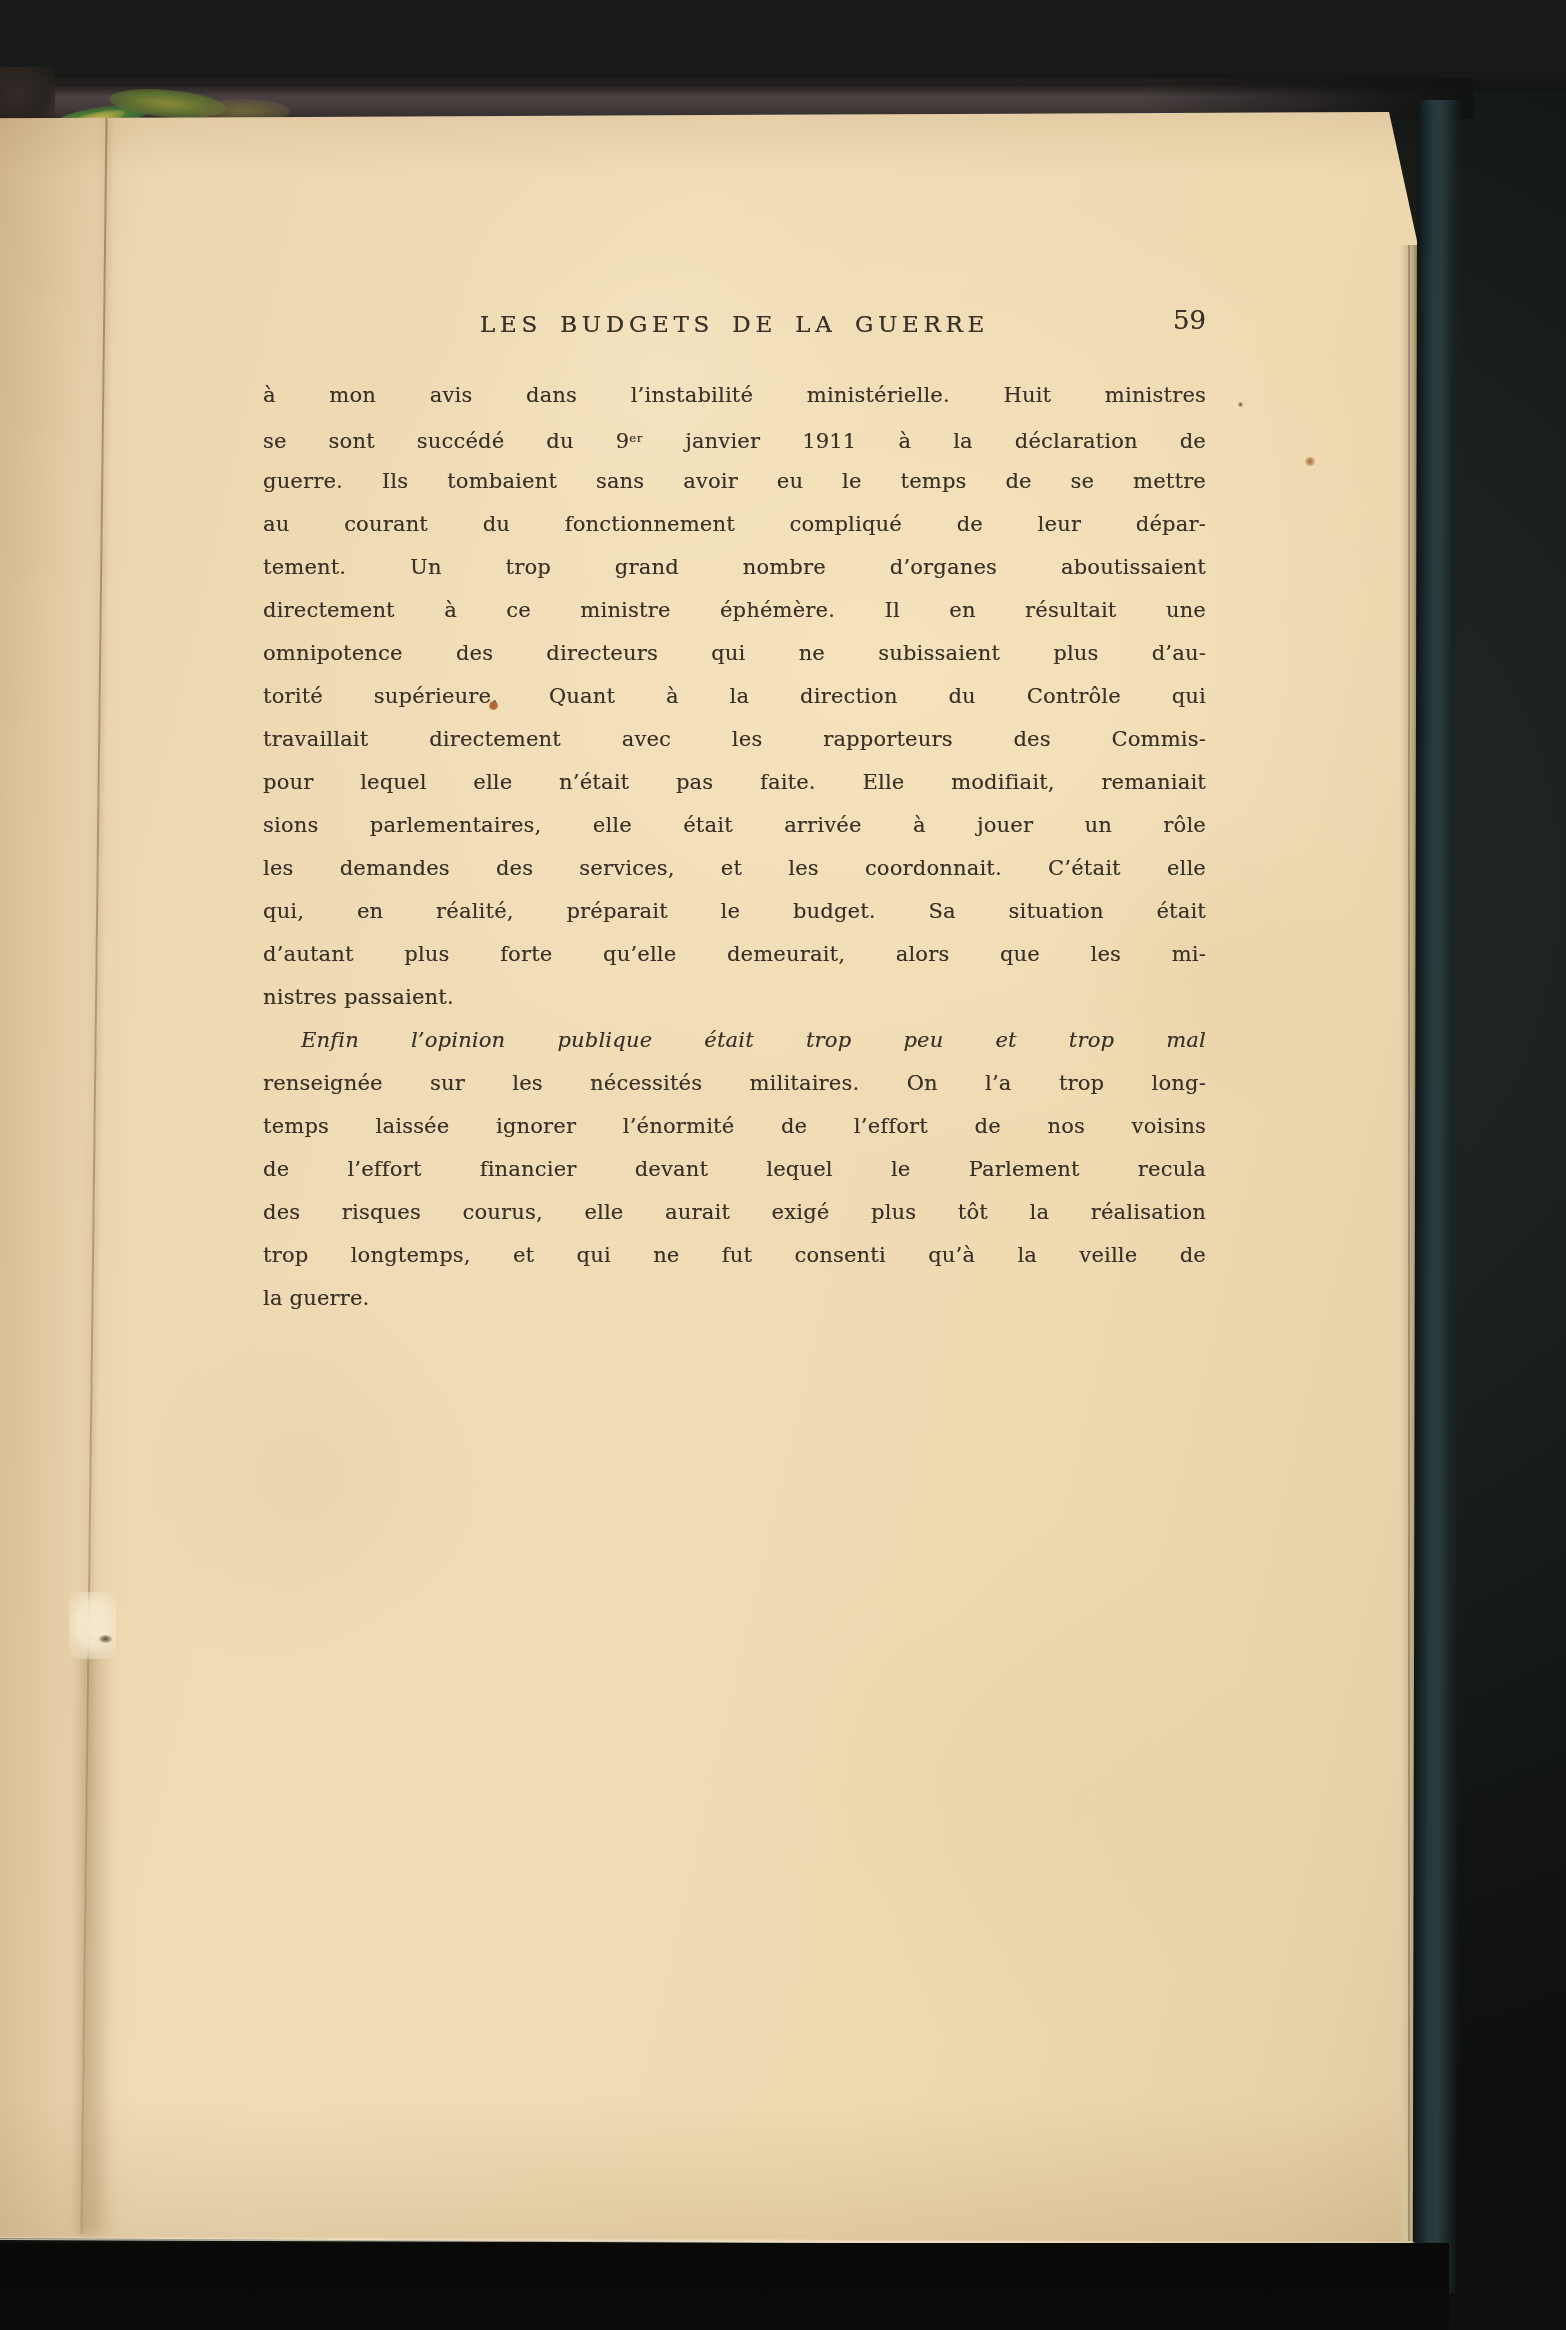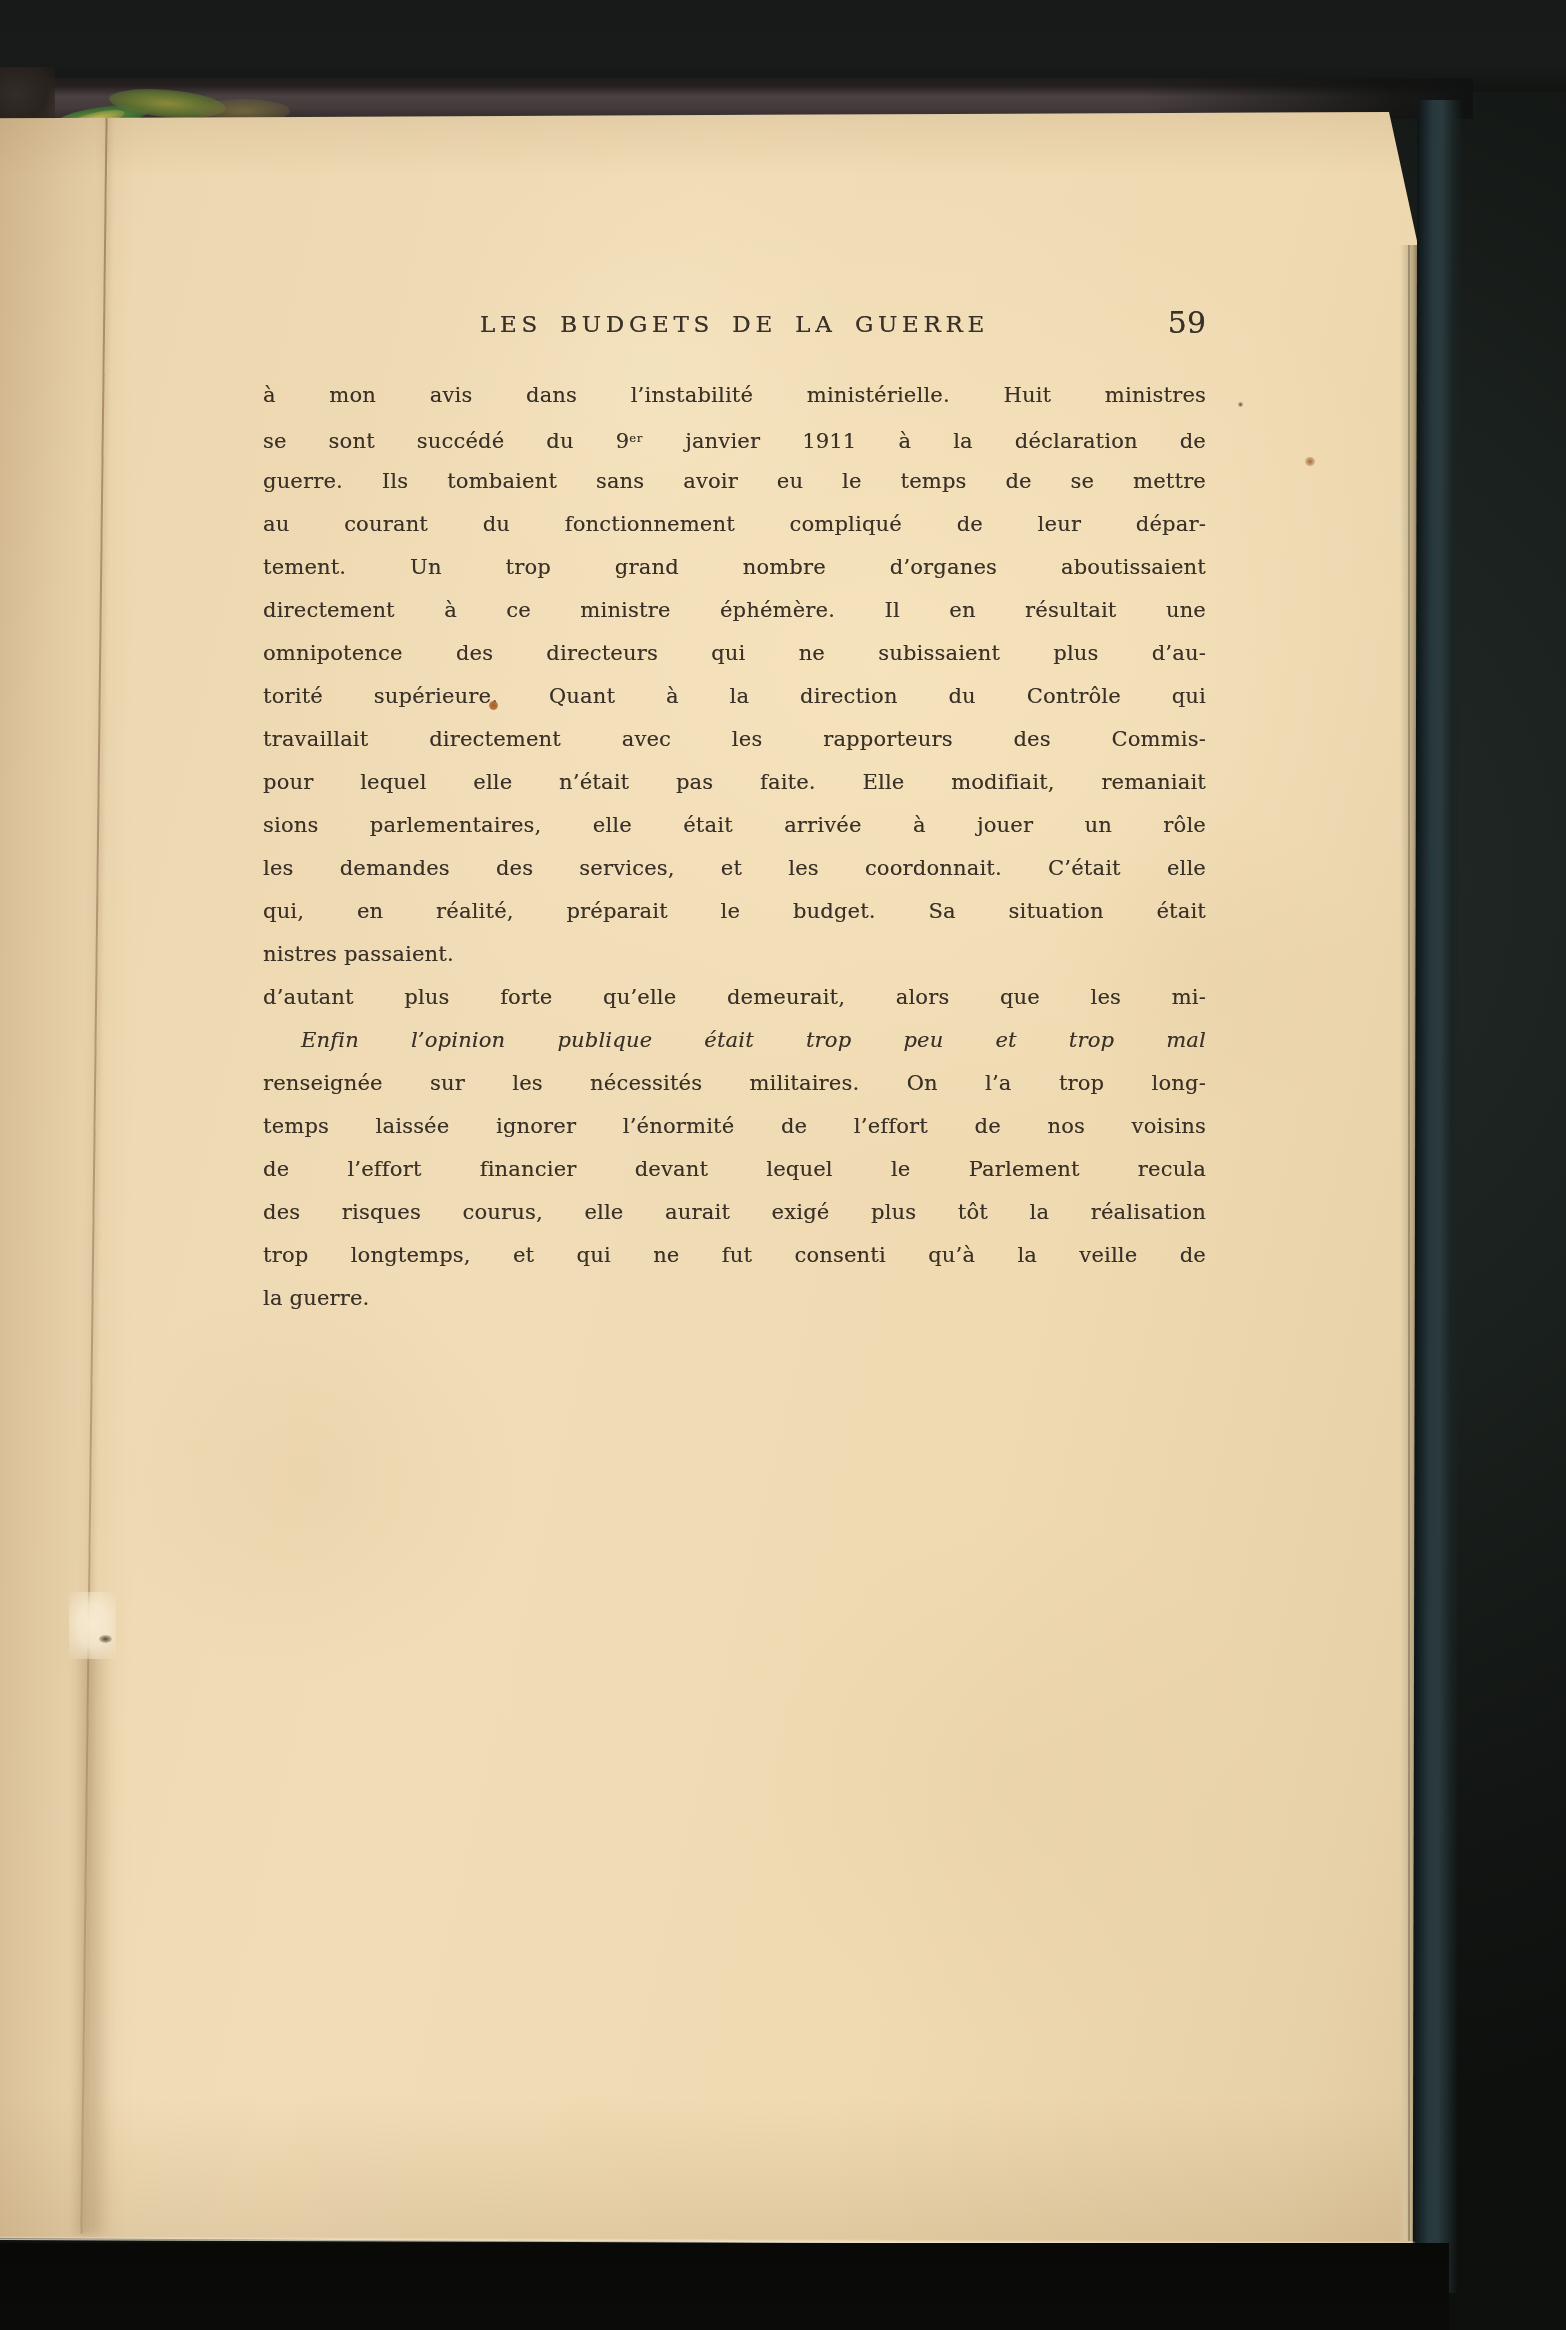--- a/index.html
+++ b/index.html
@@ -106,21 +106,21 @@
   .running-head{
     position:absolute;left:263px;top:199px;width:943px;
     text-align:center;
     font-size:23px;letter-spacing:4.7px;word-spacing:6.3px;
     color:#3a322a;
     text-shadow:0 0 0.5px rgba(58,50,42,.75);
     white-space:nowrap;
   }
   .folio{
     position:absolute;right:213px;top:193px;
-    font-size:30px;color:#3a322a;
+    font-size:26px;color:#3a322a;
     text-shadow:0 0 0.5px rgba(58,50,42,.75);
   }
   .body-text{
     position:absolute;left:263px;top:262px;width:943px;
     font-size:21px;line-height:43px;
     color:#393027;
     text-shadow:0.2px 0.2px 0.4px rgba(52,44,35,.45);
     letter-spacing:0.2px;
   }
   .line{
@@ -171,22 +171,22 @@
       <div class="line">au courant du fonctionnement compliqué de leur dépar-</div>
       <div class="line">tement. Un trop grand nombre d’organes aboutissaient</div>
       <div class="line">directement à ce ministre éphémère. Il en résultait une</div>
       <div class="line">omnipotence des directeurs qui ne subissaient plus d’au-</div>
       <div class="line">torité supérieure. Quant à la direction du Contrôle qui</div>
       <div class="line">travaillait directement avec les rapporteurs des Commis-</div>
       <div class="line">pour lequel elle n’était pas faite. Elle modifiait, remaniait</div>
       <div class="line">sions parlementaires, elle était arrivée à jouer un rôle</div>
       <div class="line">les demandes des services, et les coordonnait. C’était elle</div>
       <div class="line">qui, en réalité, préparait le budget. Sa situation était</div>
+      <div class="line">d’autant plus forte qu’elle demeurait, alors que les mi-</div>
       <div class="line end">nistres passaient.</div>
-      <div class="line">d’autant plus forte qu’elle demeurait, alors que les mi-</div>
 
       <div class="line indent">Enfin l’opinion publique était trop peu et trop mal</div>
       <div class="line">renseignée sur les nécessités militaires. On l’a trop long-</div>
       <div class="line">temps laissée ignorer l’énormité de l’effort de nos voisins</div>
       <div class="line">de l’effort financier devant lequel le Parlement recula</div>
       <div class="line">des risques courus, elle aurait exigé plus tôt la réalisation</div>
       <div class="line">trop longtemps, et qui ne fut consenti qu’à la veille de</div>
       <div class="line end">la guerre.</div>
     </div>
 

